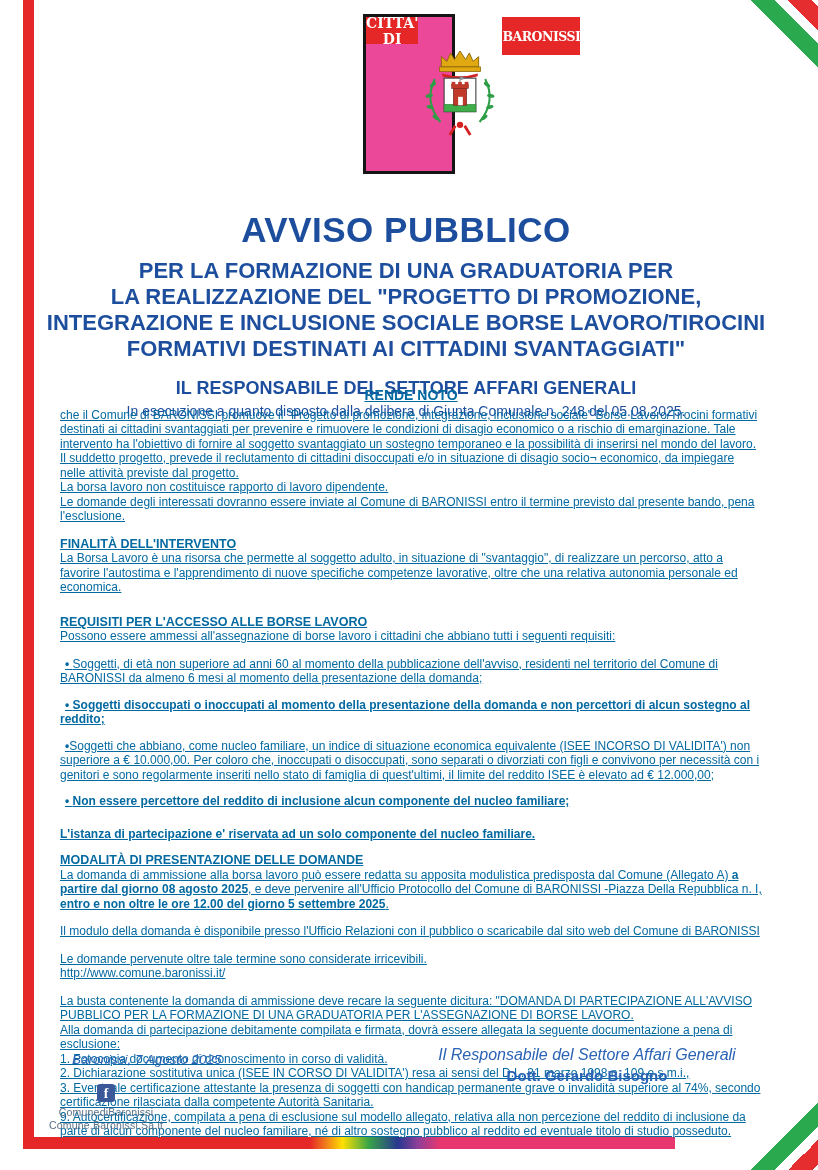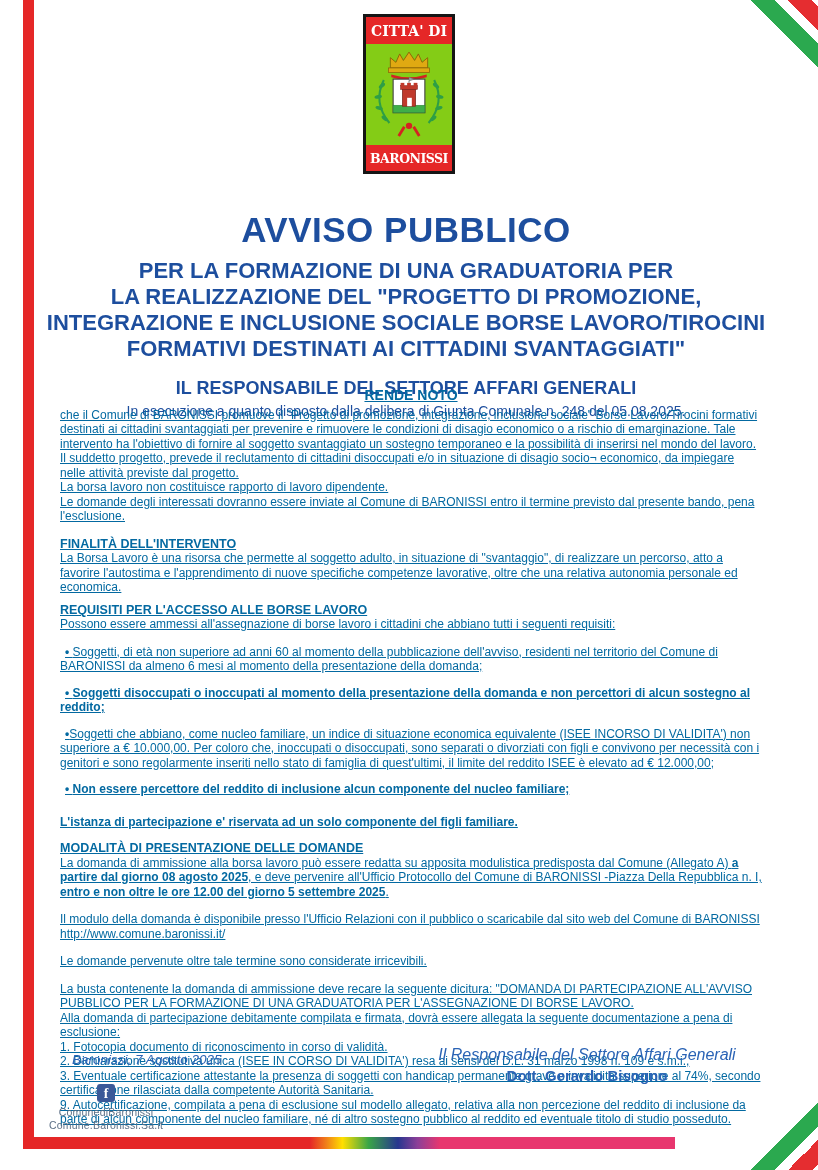--- a/index.html
+++ b/index.html
@@ -29,49 +29,49 @@
   .ribbon-br{
     position:absolute;bottom:0;right:0;width:150px;height:150px;
     background:linear-gradient(135deg,
       transparent 0 77.5%, #2ba94f 77.5% 85.5%, #ffffff 85.5% 90%,
       #e52d30 90% 98%, transparent 98% 100%);
   }
 
   
   .crest{
     position:absolute;top:14px;left:50%;transform:translateX(-50%);
-    width:92px;height:160px;border:3px solid #151515;background:#84cc16;
-    display:flex;flex-direction:column;box-sizing:border-box;
+    width:92px;height:160px;border:3px solid #151515;background:#ec4899;
+    display:flex;flex-direction:row;box-sizing:border-box;
   }
   .crest-band{
     background:#e52727;color:#ffffff;text-align:center;
     font-family:"DejaVu Serif", serif;font-weight:bold;
     display:flex;align-items:center;justify-content:center;
   }
   .crest-band.top{height:27px;font-size:14px;letter-spacing:0px;}
-  .crest-band.bottom{height:26px;font-size:12.5px;letter-spacing:-0.5px;}
+  .crest-band.bottom{height:38px;font-size:12.5px;letter-spacing:-0.5px;}
   .crest-mid{flex:1;display:flex;align-items:center;justify-content:center;}
 
   
   .title-block{position:absolute;top:210px;left:20px;right:26px;text-align:center;color:#1d4e9e;}
   .main-title{font-size:35px;font-weight:bold;margin:0;letter-spacing:0.5px;}
   .subtitle{font-size:22px;font-weight:bold;line-height:26px;margin-top:8px;}
   .responsabile{font-size:18px;font-weight:bold;margin-top:16px;}
   .esecuzione{font-size:14px;margin-top:4px;}
 
   
   .content{
     position:absolute;top:388px;left:60px;width:702px;
     color:#0369a1;font-size:12px;line-height:14.5px;text-align:left;text-decoration:underline;
   }
   .rn-heading{text-align:center;font-weight:bold;font-size:14px;margin-bottom:5px;}
   .sec-heading{font-weight:bold;font-size:12.5px;}
   .b{font-weight:bold;}
   .p0{margin:0;}
-  .gap-s{margin-top:8px;}
+  .gap-s{margin-top:20px;}
   .gap-m{margin-top:13px;}
   .gap-l{margin-top:18px;}
   .bullet{margin-top:12px;}
   .bullet .dot{font-weight:bold;padding-left:5px;}
 
   
   .date-line{position:absolute;left:72px;top:1052px;font-style:italic;font-size:13.5px;color:#2a63b5;}
   .signature{position:absolute;right:40px;top:1046px;width:382px;text-align:center;color:#2a63b5;}
   .sig-role{font-style:italic;font-size:16px;}
   .sig-name{font-weight:bold;font-size:15px;margin-top:3px;}
@@ -157,29 +157,29 @@
     <div class="sec-heading gap-s">REQUISITI PER L'ACCESSO ALLE BORSE LAVORO</div>
     <p class="p0">Possono essere ammessi all'assegnazione di borse lavoro i cittadini che abbiano tutti i seguenti requisiti:</p>
 
     <div class="gap-m">
       <div class="bullet"><span class="dot">•&nbsp;</span><span>Soggetti, di età non superiore ad anni 60 al momento della pubblicazione dell'avviso, residenti nel territorio del Comune di BARONISSI da almeno 6 mesi al momento della presentazione della domanda;</span></div>
       <div class="bullet b"><span class="dot">•&nbsp;</span><span>Soggetti disoccupati o inoccupati al momento della presentazione della domanda e non percettori di alcun sostegno al reddito;</span></div>
       <div class="bullet"><span class="dot">•</span><span>Soggetti che abbiano, come nucleo familiare, un indice di situazione economica equivalente (ISEE INCORSO DI VALIDITA') non superiore a € 10.000,00. Per coloro che, inoccupati o disoccupati, sono separati o divorziati con figli e convivono per necessità con i genitori e sono regolarmente inseriti nello stato di famiglia di quest'ultimi, il limite del reddito ISEE è elevato ad € 12.000,00;</span></div>
       <div class="bullet b"><span class="dot">•&nbsp;</span><span>Non essere percettore del reddito di inclusione alcun componente del nucleo familiare;</span></div>
     </div>
 
-    <p class="p0 b gap-l">L'istanza di partecipazione e' riservata ad un solo componente del figli familiare.</p>
+    <p class="p0 b gap-l">L'istanza di partecipazione e' riservata ad un solo componente del nucleo familiare.</p>
 
     <div class="sec-heading gap-l" style="margin-top:12px;">MODALITÀ DI PRESENTAZIONE DELLE DOMANDE</div>
     <p class="p0"><span>La domanda di ammissione alla borsa lavoro può essere redatta su apposita modulistica predisposta dal Comune (Allegato A) </span><span class="b">a partire dal giorno 08 agosto 2025</span><span>, e deve pervenire all'Ufficio Protocollo del Comune di BARONISSI -Piazza Della Repubblica n. I, </span><span class="b">entro e non oltre le ore 12.00 del giorno 5 settembre 2025</span><span>.</span></p>
 
     <p class="p0 gap-m">Il modulo della domanda è disponibile presso l'Ufficio Relazioni con il pubblico o scaricabile dal sito web del Comune di BARONISSI</p>
+    <p class="p0 gap-m">Le domande pervenute oltre tale termine sono considerate irricevibili.</p>
+
     <p class="p0">http://www.comune.baronissi.it/</p>
-
-    <p class="p0 gap-m">Le domande pervenute oltre tale termine sono considerate irricevibili.</p>
 
     <p class="p0 gap-m">La busta contenente la domanda di ammissione deve recare la seguente dicitura: "DOMANDA DI PARTECIPAZIONE ALL'AVVISO PUBBLICO PER LA FORMAZIONE DI UNA GRADUATORIA PER L'ASSEGNAZIONE DI BORSE LAVORO.</p>
     <p class="p0">Alla domanda di partecipazione debitamente compilata e firmata, dovrà essere allegata la seguente documentazione a pena di esclusione:</p>
     <div>
       <div>1.  Fotocopia documento di riconoscimento in corso di validità.</div>
       <div>2.  Dichiarazione sostitutiva unica (ISEE IN CORSO DI VALIDITA') resa ai sensi del D.L. 31 marzo 1998 n. 109 e s.m.i.,</div>
       <div>3.  Eventuale certificazione attestante la presenza di soggetti con handicap permanente grave o invalidità superiore al 74%, secondo certificazione rilasciata dalla competente Autorità Sanitaria.</div>
       <div>9.  Autocertificazione, compilata a pena di esclusione sul modello allegato, relativa alla non percezione del reddito di inclusione da parte di alcun componente del nucleo familiare, né di altro sostegno pubblico al reddito ed eventuale titolo di studio posseduto.</div>
     </div>
   </div>

